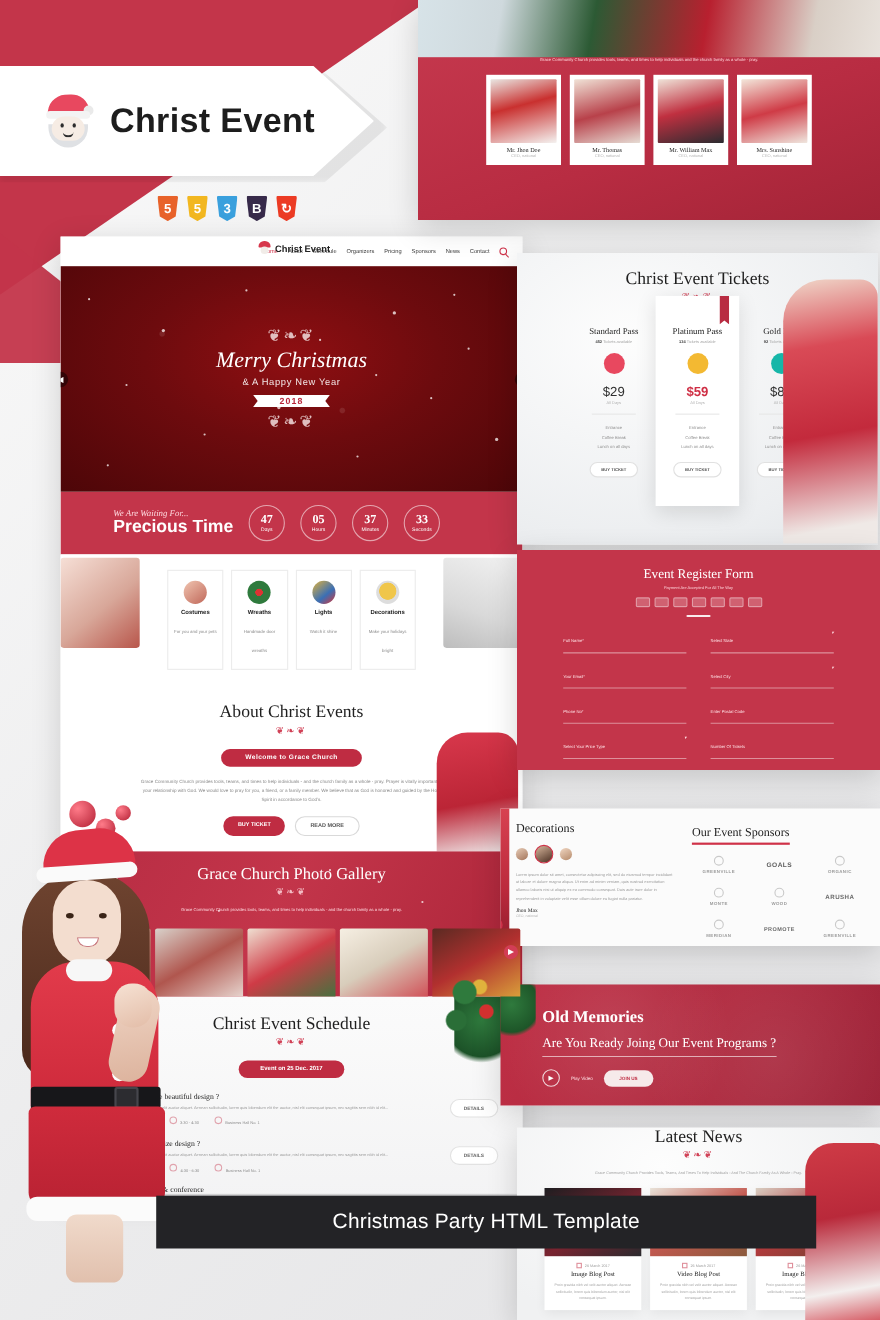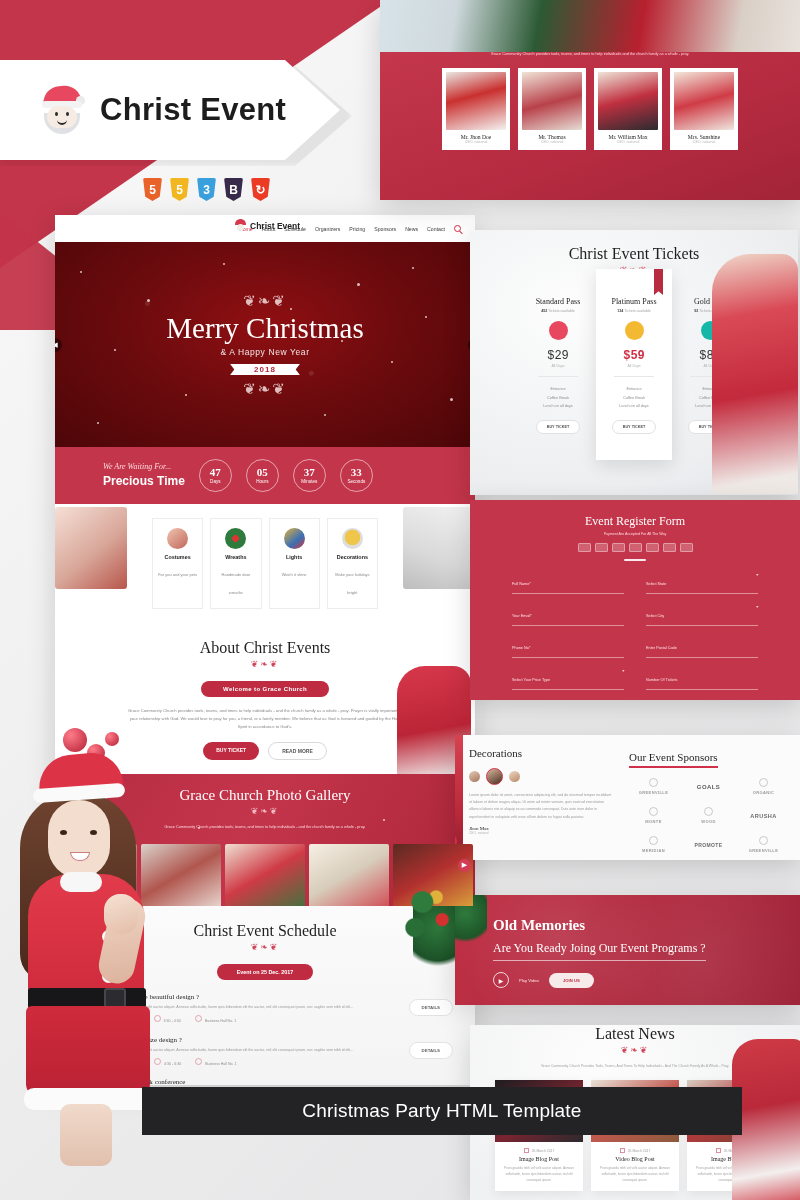--- a/index.html
+++ b/index.html
@@ -83,33 +83,33 @@
     height:205px; position:relative;
     background:
       radial-gradient(circle at 22% 30%, rgba(255,255,255,.10) 0 2px, transparent 3px),
       radial-gradient(circle at 61% 64%, rgba(255,255,255,.10) 0 2px, transparent 3px),
       radial-gradient(ellipse at 50% 40%, #8f0f12 0%, #6d0b0e 45%, #4d0608 100%);
     display:flex; align-items:center; justify-content:center; flex-direction:column;
   }
   .snow { position:absolute; inset:0; pointer-events:none; }
   .snow i { position:absolute; background:#fff; border-radius:50%; opacity:.75; }
   .flourish { color:#f2dede; font-size:15px; letter-spacing:2px; opacity:.85; line-height:1; }
-  .hero-h1 { font-family:"Liberation Serif",serif; color:#fff; font-size:29px; margin:4px 0 2px;}
+  .hero-h1 { font-family:"Liberation Serif",serif; font-style:italic; color:#fff; font-size:20px; margin:4px 0 2px;}
   .hero-sub { color:#f3e7e7; font-size:8.5px; letter-spacing:.6px; margin-bottom:7px;}
   .hero-year { background:#fff; color:#b8263a; font-size:8px; font-weight:700; padding:1px 24px; letter-spacing:1px;
                clip-path: polygon(0 0,100% 0,94% 50%,100% 100%,0 100%,6% 50%); }
   .hero-arrow{ position:absolute; top:50%; transform:translateY(-50%); width:14px;height:14px;border-radius:50%;
                background:rgba(0,0,0,.45); color:#fff; font-size:7px; display:flex;align-items:center;justify-content:center;}
   .hero-arrow.l{ left:-7px; } .hero-arrow.r{ right:-7px; }
 
   .countdown {
     height:57px; background:#c3354a; display:flex; align-items:center; gap:14px; padding-left:48px;
   }
   .cd-label .s1{ font-family:"Liberation Serif",serif; font-style:italic; color:#ffd9df; font-size:8px; display:block; }
-  .cd-label .s2{ color:#fff; font-size:12px; font-weight:700; }
+  .cd-label .s2{ color:#fff; font-size:16px; font-weight:700; }
   .cd-ring { width:33px;height:33px;border:1px solid rgba(255,255,255,.55); border-radius:50%;
              display:flex;flex-direction:column;align-items:center;justify-content:center;color:#fff;}
   .cd-ring b{ font-family:"Liberation Serif",serif; font-size:11px; line-height:1; }
   .cd-ring span{ font-size:4.6px; margin-top:1px; }
 
   .features { background:#fff; padding:14px 18px; display:flex; gap:7px; position:relative; }
   .feat { flex:1; border:1px solid #ececec; background:#fff; padding:9px 4px 10px; text-align:center; }
   .feat .fi { width:21px;height:21px;border-radius:50%; margin:0 auto 5px; }
   .feat b{ display:block; font-size:5.4px; color:#222; margin-bottom:2px;}
   .feat span{ font-size:4px; color:#8b8b8b; }
@@ -181,21 +181,21 @@
   .tk-row{ display:flex; align-items:flex-start; justify-content:center; gap:0; margin-top:6px; padding:0 10px; }
   .tk-card{ width:76px; text-align:center; padding:14px 6px 14px; }
   .tk-card.hi{ background:#fff; box-shadow:0 5px 18px rgba(0,0,0,.12); margin-top:-14px; padding-top:28px;
                padding-bottom:26px; position:relative; z-index:2; }
   .tk-ribbon{ position:absolute; right:9px; top:0; width:9px; height:26px; background:#b82c42;
               clip-path:polygon(0 0,100% 0,100% 100%,50% 86%,0 100%); }
   .tk-name{ font-family:"Liberation Serif",serif; font-size:8px; color:#1f1f1f; }
   .tk-avail{ font-size:3.6px; color:#a5a5a5; margin-top:3px; }
   .tk-avail b{ color:#444; }
   .tk-icon{ width:19px;height:19px;border-radius:50%; margin:8px auto 9px; }
-  .tk-price{ font-family:Liberation Mono, monospace; font-size:12px; color:#303030; }
+  .tk-price{ font-family:Liberation Sans, sans-serif; font-size:12px; color:#303030; }
   .tk-price.hi{ color:#cf2f45; font-weight:700; }
   .tk-per{ font-size:3.6px; color:#b2b2b2; margin-top:1px; }
   .tk-line{ height:1px; background:#e7e7e7; margin:8px 12px; }
   .tk-feat{ font-size:3.8px; color:#8f8f8f; line-height:2.3; }
   .tk-btn{ display:inline-block; margin-top:9px; border:1px solid #e1e1e1; background:#fff; color:#555;
            font-size:3.8px; font-weight:700; padding:4px 10px; border-radius:10px; }
   .tk-girl{ position:absolute; right:0; top:24px; width:86px; height:240px;
             background:linear-gradient(170deg,#f0d9cb 0%,#d94a56 26%,#c32a3c 58%,#efe9e6 92%); border-radius:38px 16px 0 0;}
 
   

